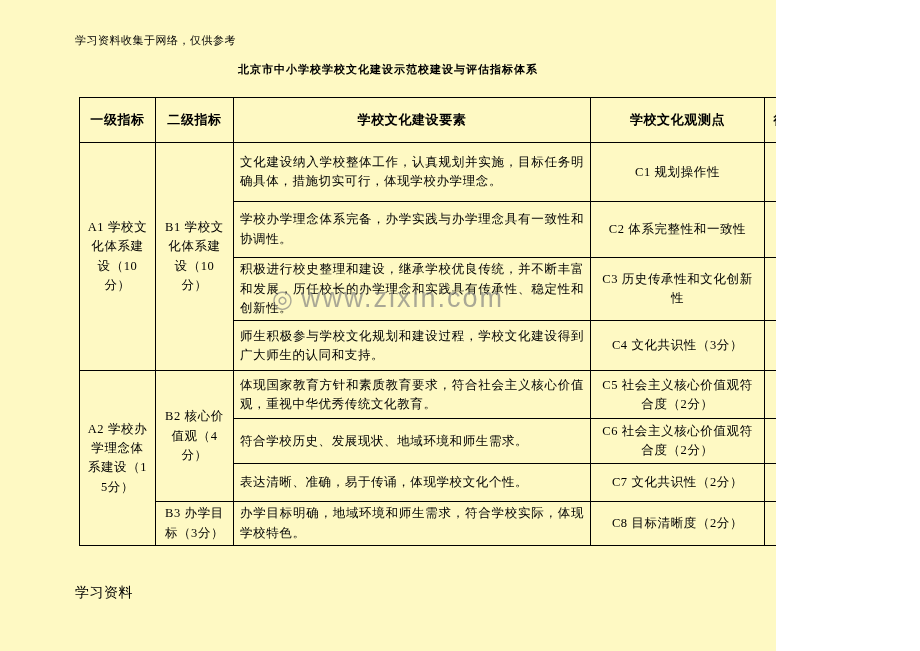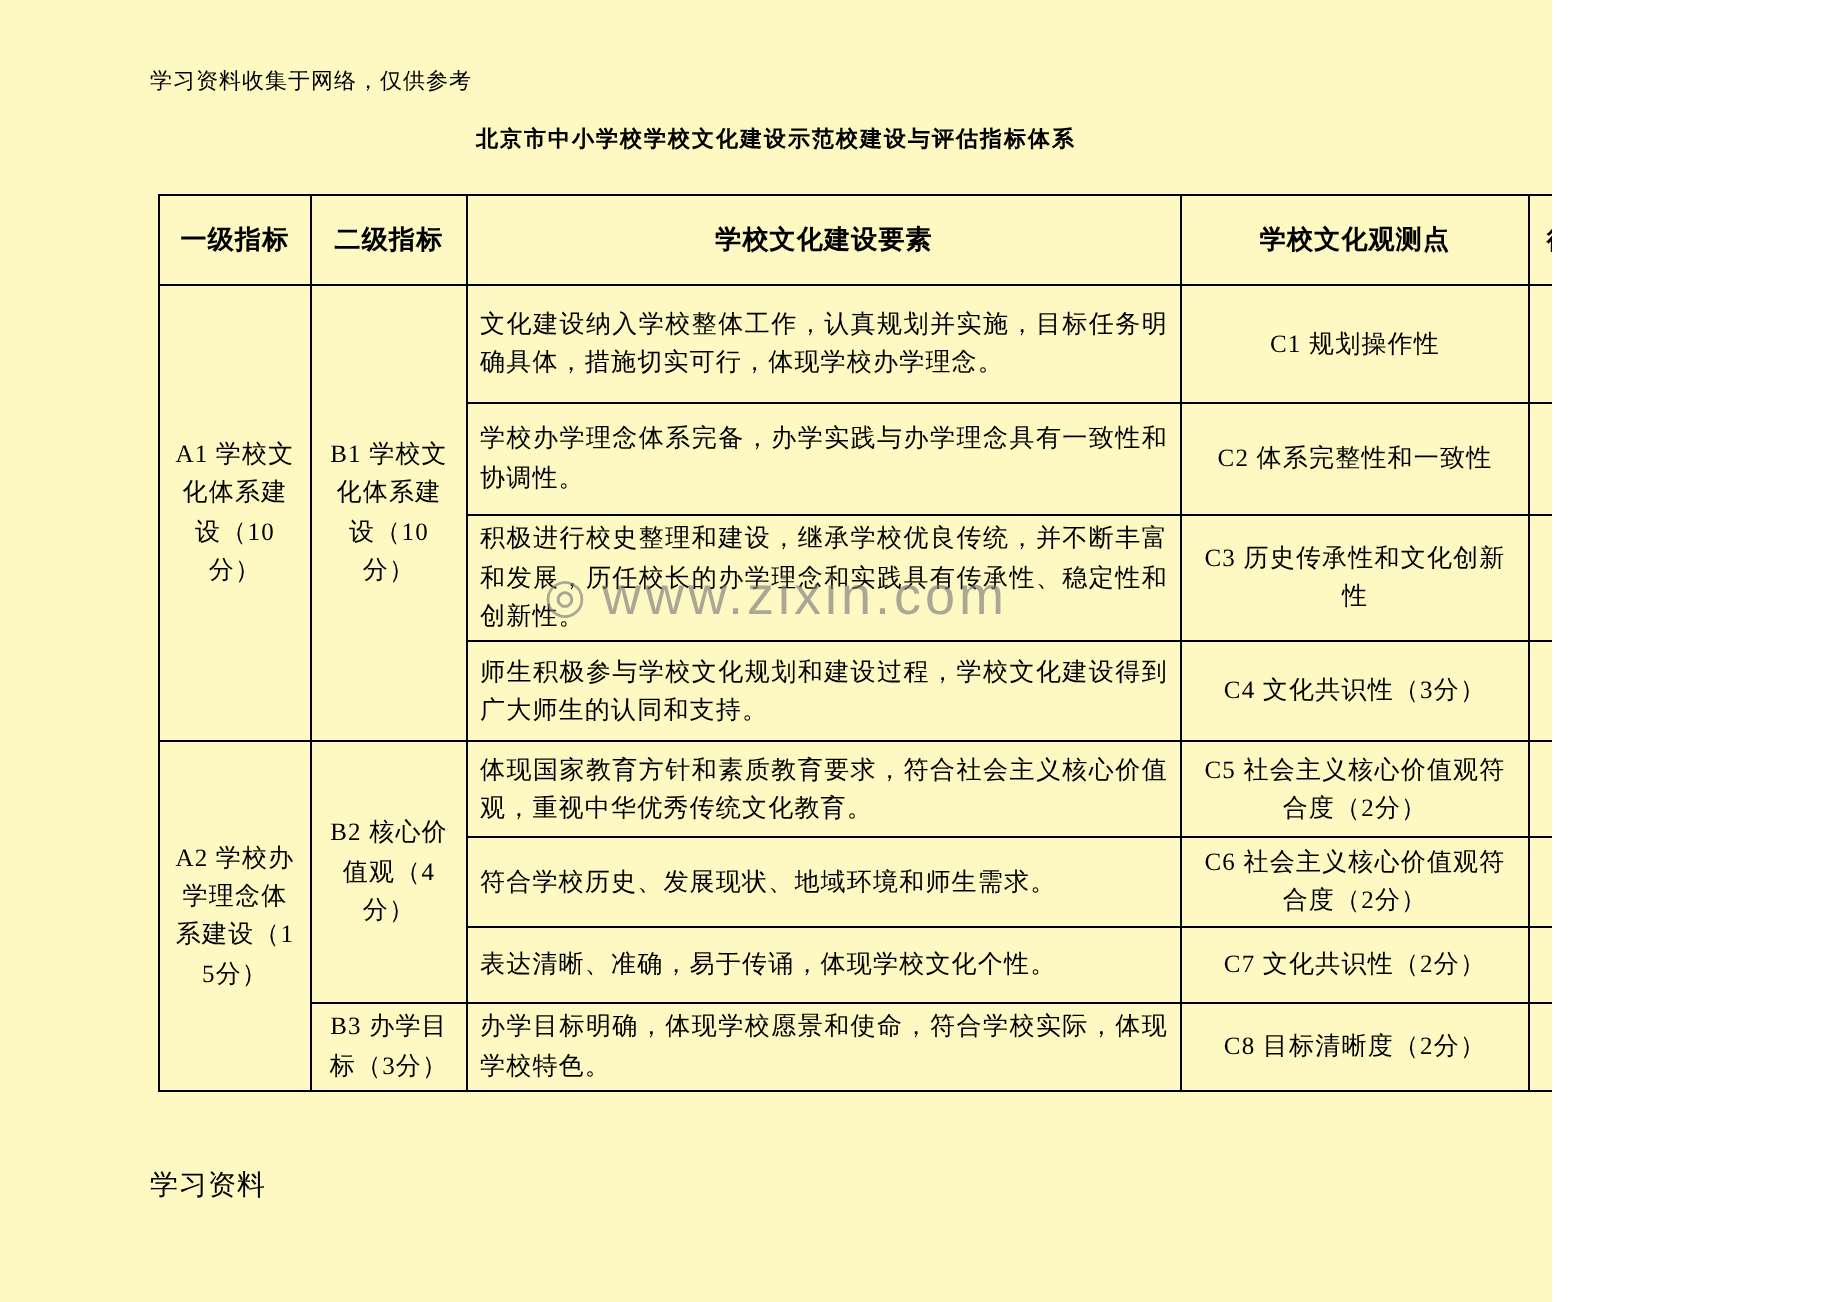--- a/index.html
+++ b/index.html
@@ -157,21 +157,21 @@
         <td></td>
       </tr>
       <tr style="height:38px">
         <td class="cell-element">表达清晰、准确，易于传诵，体现学校文化个性。</td>
         <td class="cell-point">C7 文化共识性（2分）</td>
         <td></td>
         <td></td>
       </tr>
       <tr style="height:39px">
         <td class="cell-l2">B3 办学目标（3分）</td>
-        <td class="cell-element">办学目标明确，体现学校愿景和使命，符合学校实际，体现学校特色。</td>
+        <td class="cell-element">办学目标明确，地域环境和师生需求，符合学校实际，体现学校特色。</td>
         <td class="cell-point">C8 目标清晰度（2分）</td>
         <td></td>
         <td></td>
       </tr>
     </tbody>
   </table>
 
   <div class="watermark">
     <span class="wm-icon">◎</span>
     <span>www.zixin.com</span>

